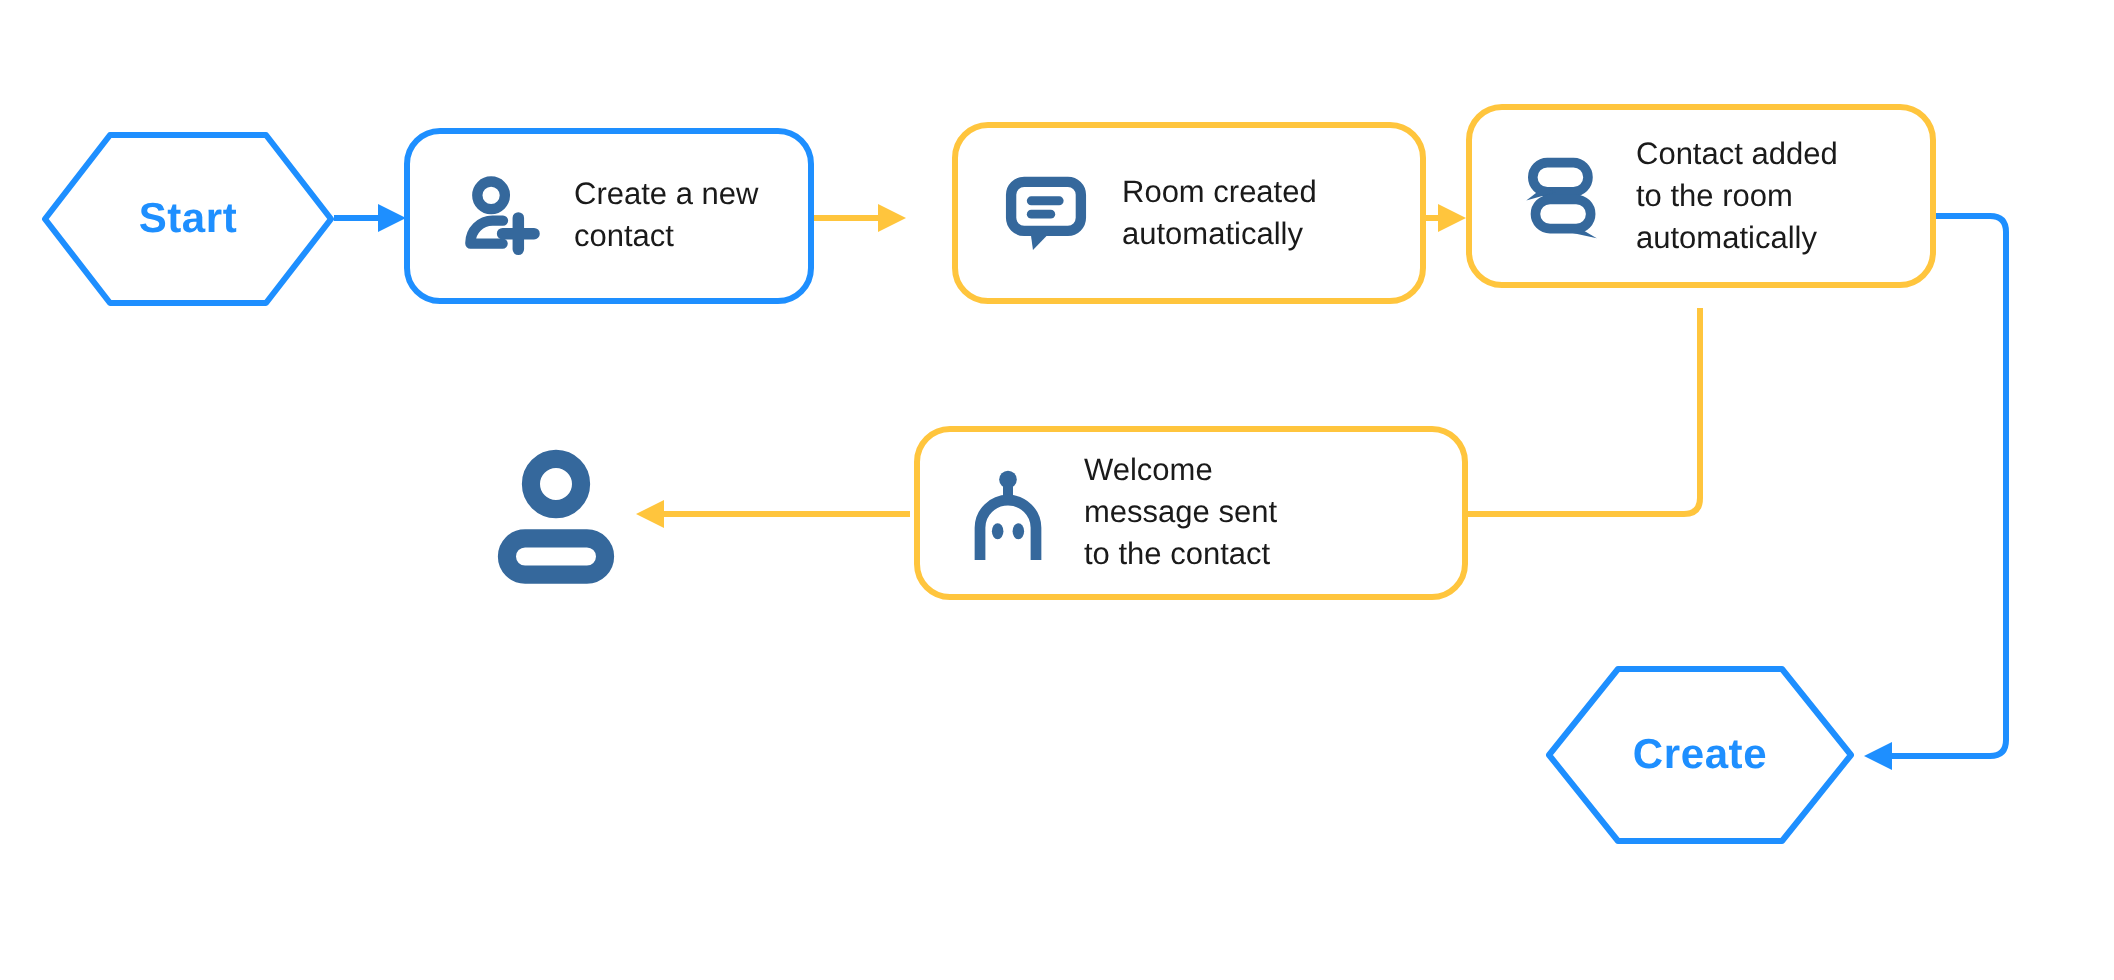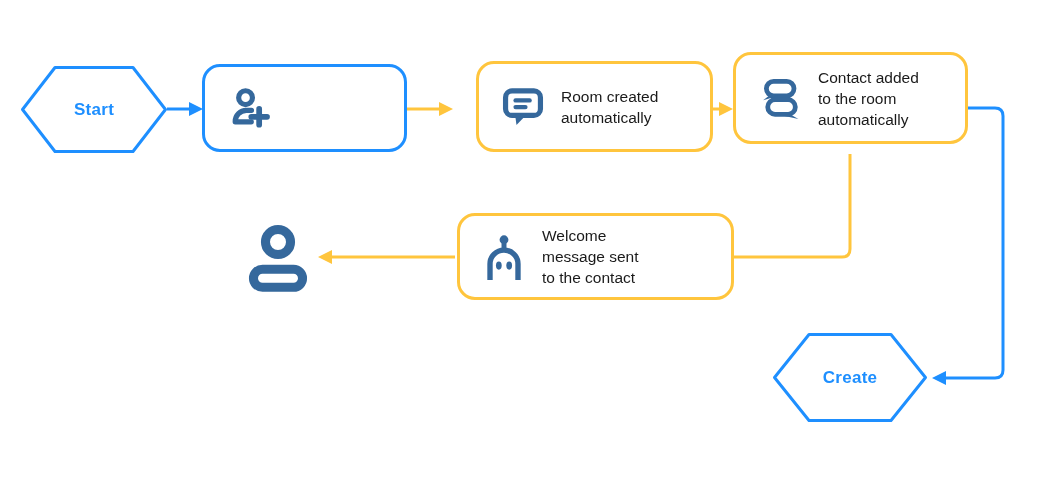--- a/index.html
+++ b/index.html
@@ -11,21 +11,21 @@
   .connector-layer{position:absolute;left:0;top:0;width:1057px;height:490px;}
   .edge{fill:none;stroke-width:3;}
   .edge-blue{stroke:var(--blue);}
   .edge-yellow{stroke:var(--yellow);}
   .arrow-blue{fill:var(--blue);stroke:none;}
   .arrow-yellow{fill:var(--yellow);stroke:none;}
   .node{position:absolute;box-sizing:border-box;}
   .hex{display:flex;align-items:center;justify-content:center;}
   .hex svg{position:absolute;left:0;top:0;overflow:visible;}
   .hex polygon{fill:#ffffff;stroke:var(--blue);stroke-width:3;stroke-linejoin:round;}
-  .hex-label{position:relative;z-index:1;font-size:17px;font-weight:bold;color:var(--blue);letter-spacing:.3px;}
+  .hex-label{position:relative;z-index:1;font-size:21px;font-weight:bold;color:var(--blue);letter-spacing:.3px;}
   .box{display:flex;align-items:center;gap:15px;padding-left:21px;background:#ffffff;
        border:3px solid var(--yellow);border-radius:18px;}
   .box.border-blue{border-color:var(--blue);}
   .box-label{font-size:15.5px;line-height:21px;color:var(--text);}
   .icon{flex:none;display:block;}
   .icon .st{stroke:var(--icon-blue);fill:none;}
   .icon .fl{fill:var(--icon-blue);stroke:none;}
   .person-figure svg{display:block;overflow:visible;}
   .person-figure .st{stroke:var(--icon-blue);fill:none;}
 </style>
@@ -67,20 +67,21 @@
     </svg>
     <span class="hex-label">Start</span>
   </div>
 
   <div class="node box border-blue" style="left:202px;top:64px;width:205px;height:88px">
     <svg class="icon" width="46" height="46" viewBox="0 0 24 24">
       <circle class="st" cx="10.2" cy="6.6" r="3.6" stroke-width="2.7"></circle>
       <path class="st" d="M13.3 13.2 H10.6 C7.4 13.2 4.8 15.8 4.8 19 L4.8 19.2 H13.2" stroke-width="2.7" stroke-linecap="round" stroke-linejoin="round"></path>
       <path class="st" d="M17.3 12.5 V20.7 M13.2 16.6 H21.4" stroke-width="3" stroke-linecap="round"></path>
     </svg>
+    <span class="box-label" style="width:110px">Create a new contact</span>
   </div>
 
   <div class="node box" style="left:476px;top:61px;width:237px;height:91px">
     <svg class="icon" width="46" height="46" viewBox="0 0 24 24">
       <rect class="st" x="2.9" y="3.6" width="18.2" height="12.8" rx="3.4" stroke-width="2.7"></rect>
       <rect class="fl" x="7" y="7.4" width="9.6" height="2.3" rx="1.15"></rect>
       <rect class="fl" x="7" y="10.9" width="7.4" height="2.3" rx="1.15"></rect>
       <path class="fl" d="M7.8 15.5 L8.6 21.4 L13.9 15.9 Z"></path>
     </svg>
     <span class="box-label" style="width:130px">Room created automatically</span>

